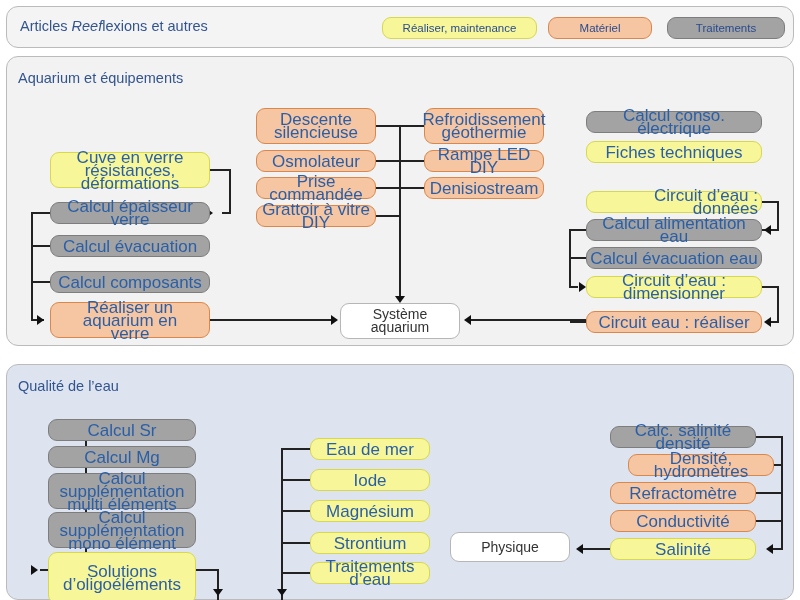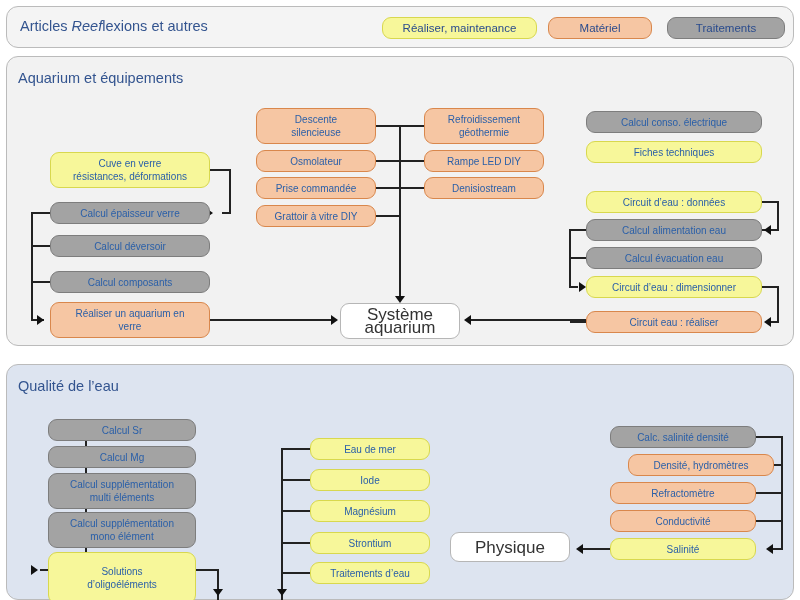--- a/index.html
+++ b/index.html
@@ -30,25 +30,25 @@
   }
   .t-yellow{background:#f7f79a;border:1.4px solid #d8d84e;}
   .t-orange{background:#f6c6a3;border:1.4px solid #d9874c;}
   .t-gray{background:#a3a3a3;border:1.4px solid #7d7d7d;}
   .t-white{background:#ffffff;border:1.4px solid #b6b6b6;}
 
   
   .node{
     position:absolute;box-sizing:border-box;border-radius:9px;
     display:flex;align-items:center;justify-content:center;text-align:center;
-    font-size:10px;line-height:13px;color:#2a5fa8;padding:1px 3px;
+    font-size:17px;line-height:13px;color:#2a5fa8;padding:1px 3px;
     white-space:pre-line;
   }
   .node.t-gray{color:#2a5fa8;}
-  .node.t-white{color:#333333;font-size:17px;}
+  .node.t-white{color:#333333;font-size:14px;}
 
   svg.links{position:absolute;left:0;top:0;width:800px;height:600px;pointer-events:none;}
 </style>
 </head>
 <body>
 
 <div class="stage">
 
   <div id="header-bar" class="panel-header" style="left:6px;top:6px;width:788px;height:42px;">
   </div>
@@ -121,21 +121,21 @@
         <polygon points="282,596 276.96,589 287.04,589"></polygon>
         <polygon points="576,549 583,543.96 583,554.04"></polygon>
         <polygon points="766,549 773,543.96 773,554.04"></polygon>
       </g>
   </svg>
 
   <div id="nodes-host">
       <div class="node t-yellow" style="left: 50px; top: 152px; width: 160px; height: 36px;">Cuve en verre
 résistances, déformations</div>
       <div class="node t-gray" style="left: 50px; top: 202px; width: 160px; height: 22px;">Calcul épaisseur verre</div>
-      <div class="node t-gray" style="left: 50px; top: 235px; width: 160px; height: 22px;">Calcul déversoir</div>
+      <div class="node t-gray" style="left: 50px; top: 235px; width: 160px; height: 22px;">Calcul évacuation</div>
       <div class="node t-gray" style="left: 50px; top: 271px; width: 160px; height: 22px;">Calcul composants</div>
       <div class="node t-orange" style="left: 50px; top: 302px; width: 160px; height: 36px;">Réaliser un aquarium en
 verre</div>
       <div class="node t-orange" style="left: 256px; top: 108px; width: 120px; height: 36px;">Descente
 silencieuse</div>
       <div class="node t-orange" style="left: 256px; top: 150px; width: 120px; height: 22px;">Osmolateur</div>
       <div class="node t-orange" style="left: 256px; top: 177px; width: 120px; height: 22px;">Prise commandée</div>
       <div class="node t-orange" style="left: 256px; top: 205px; width: 120px; height: 22px;">Grattoir à vitre DIY</div>
       <div class="node t-orange" style="left: 424px; top: 108px; width: 120px; height: 36px;">Refroidissement
 géothermie</div>

